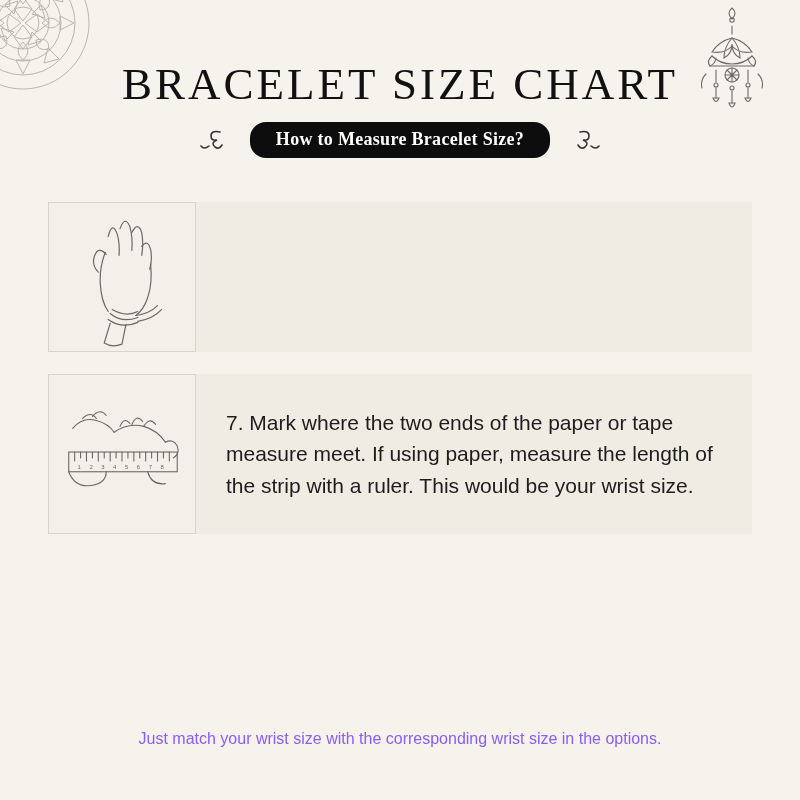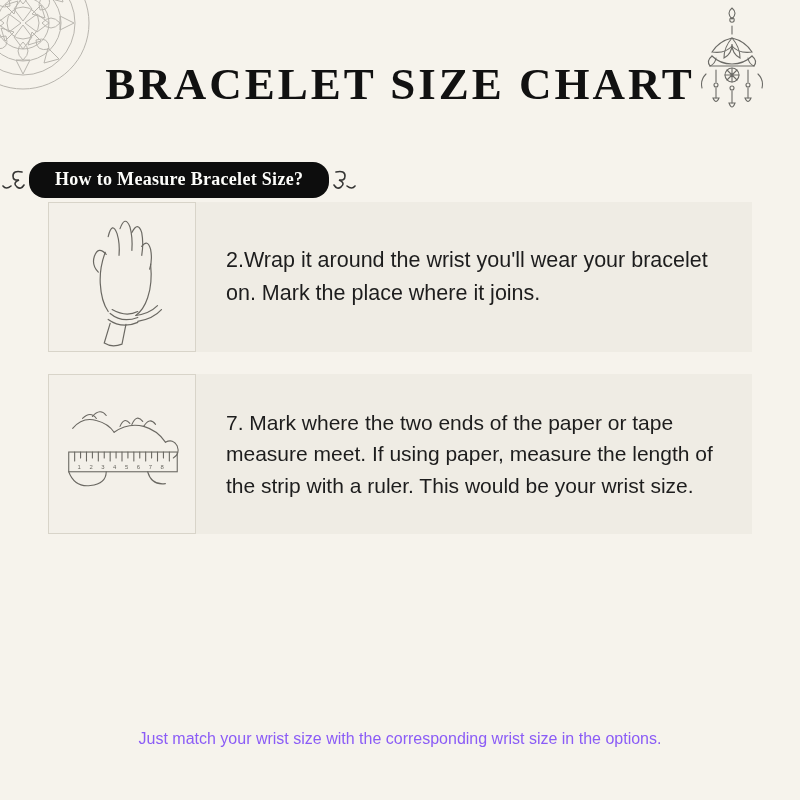--- a/index.html
+++ b/index.html
@@ -40,34 +40,34 @@
   
   .title {
     position: absolute;
     top: 58px;
     left: 0;
     width: 100%;
     text-align: center;
     font-family: "Liberation Serif", serif;
     font-size: 45px;
     letter-spacing: 3px;
-    font-weight: 700;
+    font-weight: 400;
     color: #111;
     margin: 0;
   }
 
   .subtitle-row {
     position: absolute;
     top: 122px;
     left: 0;
     width: 100%;
     display: flex;
     align-items: center;
-    gap: 3px;
-    margin-top: 40px;
+    justify-content: center;
+    gap: 26px;
   }
   .flourish {
     width: 26px;
     height: 26px;
     opacity: .85;
   }
   .subtitle-pill {
     background: #0d0d0d;
     color: #fdfdfa;
     border-radius: 16px;
@@ -228,21 +228,20 @@
         <path d="M57 50 q-6 16 -5 32 q1 18 8 28"></path>
         <path d="M103 62 q2 20 -3 34 q-4 12 -12 18"></path>
         <path d="M62 112 q12 10 28 4"></path>
         <path d="M64 108 q14 8 26 2"></path>
         <path d="M60 118 q14 10 30 3"></path>
         <path d="M62 122 l-6 20 q8 5 18 1 l4 -20"></path>
         <path d="M88 114 q14 -2 22 -10"></path>
         <path d="M90 120 q16 -3 24 -12"></path>
       </svg>
     </div>
-    <div class="step-text">2.Wrap it around the wrist you'll wear your bracelet on. Mark the place where it joins.</div>
   </div>
 
   <div class="step s3">
     <div class="step-img">
       <svg viewBox="0 0 148 160" xmlns="http://www.w3.org/2000/svg" fill="none" stroke="#6a6862" stroke-width="1.1" stroke-linecap="round">
         <path d="M24 54 q10 -12 24 -8 q12 3 18 12"></path>
         <path d="M66 58 q14 -10 30 -6 q14 4 22 16"></path>
         <path d="M118 68 q8 -4 12 4 q3 8 -4 12"></path>
         <path d="M96 52 q6 -10 12 -2"></path>
         <path d="M84 50 q5 -11 11 -3"></path>

